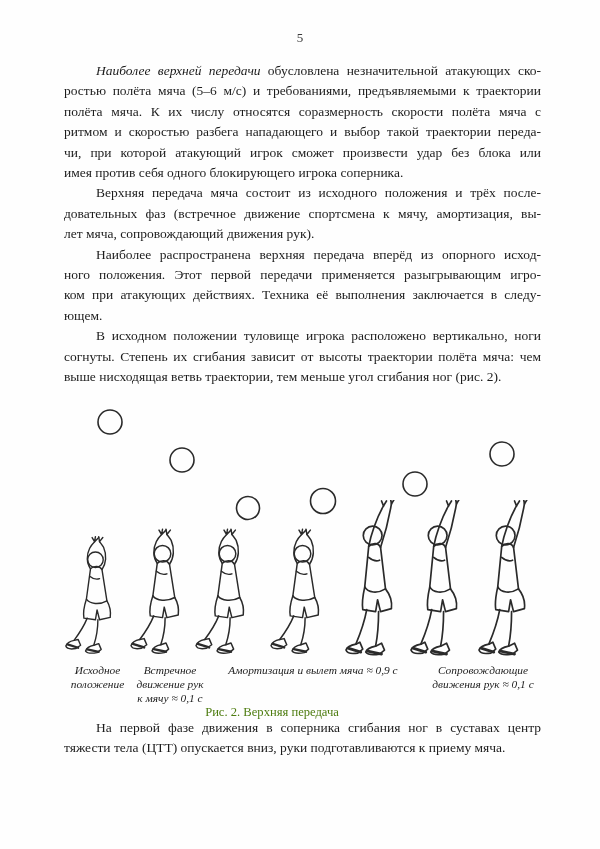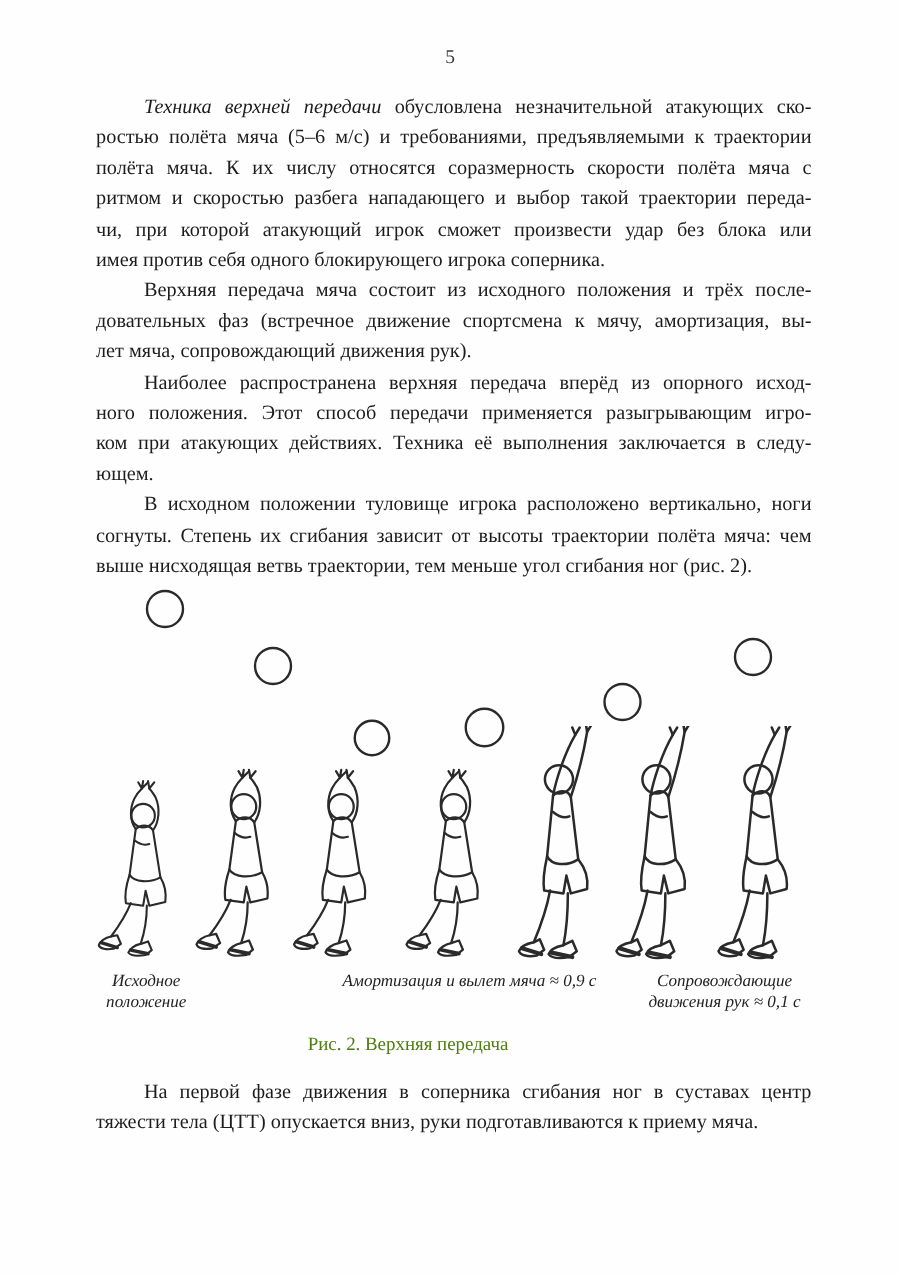--- a/index.html
+++ b/index.html
@@ -13,21 +13,21 @@
   }
   .body-block {
     position:absolute; left:64px; width:477px;
     font-size:13.5px; line-height:20.4px;
   }
   #block1 { top:61px; }
   #block2 { top:718px; }
   .line { text-align:justify; text-align-last:justify; }
   .line.last { text-align-last:left; }
   .line.first { text-indent:32px; }
-  .figure { position:absolute; left:0; top:390px; width:544px; height:340px; }
+  .figure { position:absolute; left:0; top:406px; width:544px; height:340px; }
   .fig-svg { position:absolute; left:40px; top:0; width:520px; height:256px; }
   #captions { position:absolute; left:0; top:0; width:600px; height:340px; }
   .caption {
     position:absolute; top:258px; font-style:italic;
     font-size:11.4px; line-height:13.8px; text-align:center; color:#222;
   }
   .cap-0 { left:45px;  width:105px; }
   .cap-1 { left:118px; width:104px; }
   .cap-2 { left:220px; width:186px;font-family:Liberation Serif, serif; }
   .cap-3 { left:420px; width:126px;font-style:italic; }
@@ -38,35 +38,35 @@
 </style>
 </head>
 <body>
 
 <div class="page">
 
   <div class="page-number">5</div>
 
   <div class="body-block" id="block1">
       <div class="para">
-        <div class="line first"><em>Техника верхней передачи</em><span> обусловлена незначительной атакующих ско-</span></div>
+        <div class="line first"><em>Наиболее верхней передачи</em><span> обусловлена незначительной атакующих ско-</span></div>
         <div class="line"><span>ростью полёта мяча (5–6 м/с) и требованиями, предъявляемыми к траектории</span></div>
         <div class="line"><span>полёта мяча. К их числу относятся соразмерность скорости полёта мяча с</span></div>
         <div class="line"><span>ритмом и скоростью разбега нападающего и выбор такой траектории переда-</span></div>
         <div class="line"><span>чи, при которой атакующий игрок сможет произвести удар без блока или</span></div>
         <div class="line last"><span>имея против себя одного блокирующего игрока соперника.</span></div>
       </div>
       <div class="para">
         <div class="line first"><span>Верхняя передача мяча состоит из исходного положения и трёх после-</span></div>
         <div class="line"><span>довательных фаз (встречное движение спортсмена к мячу, амортизация, вы-</span></div>
         <div class="line last"><span>лет мяча, сопровождающий движения рук).</span></div>
       </div>
       <div class="para">
         <div class="line first"><span>Наиболее распространена верхняя передача вперёд из опорного исход-</span></div>
-        <div class="line"><span>ного положения. Этот способ передачи применяется разыгрывающим игро-</span></div>
+        <div class="line"><span>ного положения. Этот первой передачи применяется разыгрывающим игро-</span></div>
         <div class="line"><span>ком при атакующих действиях. Техника её выполнения заключается в следу-</span></div>
         <div class="line last"><span>ющем.</span></div>
       </div>
       <div class="para">
         <div class="line first"><span>В исходном положении туловище игрока расположено вертикально, ноги</span></div>
         <div class="line"><span>согнуты. Степень их сгибания зависит от высоты траектории полёта мяча: чем</span></div>
         <div class="line last"><span>выше нисходящая  ветвь траектории,  тем  меньше угол сгибания ног (рис. 2).</span></div>
       </div>
     </div>
 
@@ -129,20 +129,25 @@
       <use href="#pC" x="300" y="94" width="89" height="158"></use>
       <use href="#pC" x="365" y="94" width="89" height="158"></use>
       <use href="#pC" x="433" y="94" width="89" height="158"></use>
     </svg>
 
     <div id="captions">
         <div class="caption cap-0">
           <div>Исходное</div>
           <div>положение</div>
         </div>
+        <div class="caption cap-1">
+          <div>Встречное</div>
+          <div>движение рук</div>
+          <div>к мячу ≈ 0,1 с</div>
+        </div>
         <div class="caption cap-2">
           <div>Амортизация и вылет мяча ≈ 0,9 с</div>
         </div>
         <div class="caption cap-3">
           <div>Сопровождающие</div>
           <div>движения рук ≈ 0,1 с</div>
         </div>
       </div>
 
     <div class="fig-title">Рис. 2. Верхняя передача</div>

